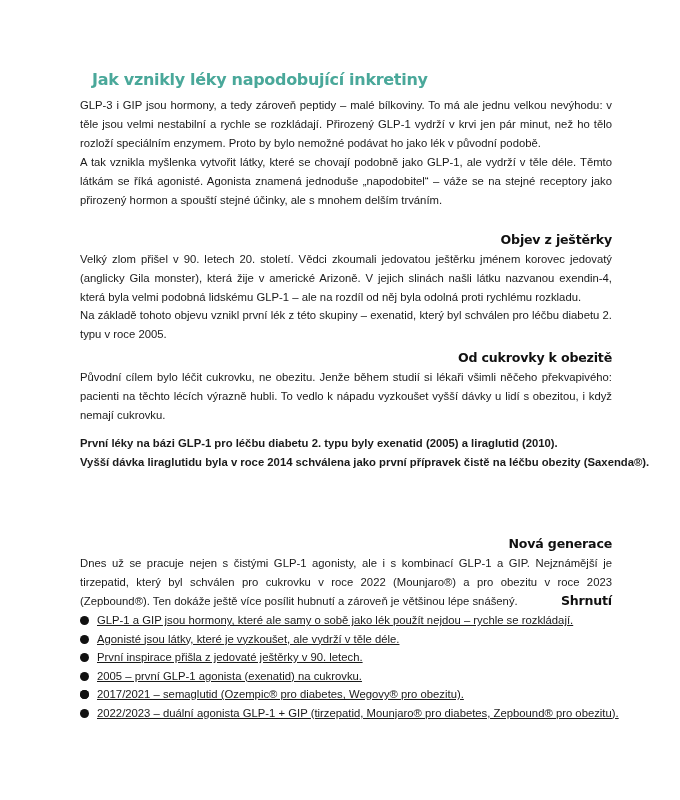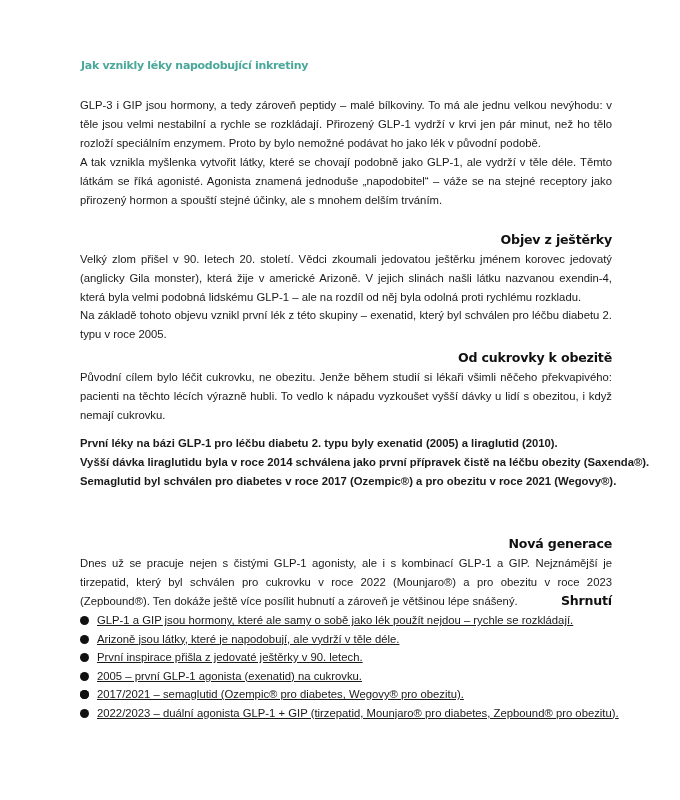--- a/index.html
+++ b/index.html
@@ -1,17 +1,17 @@
 <!DOCTYPE html>
 <html><head>
 <meta charset="utf-8">
 <style>
   html, body { margin:0; padding:0; background:#ffffff; }
   body { width:680px; height:800px; position:relative; overflow:hidden; font-family:"Liberation Sans", sans-serif; color:#1a1a1a; }
-  h1 { position:absolute; left:80px; top:58px; margin:1px; font-family:"DejaVu Sans", sans-serif; font-weight:bold; font-size:11px; color:#4aa89a; letter-spacing:-0.3px; white-space:nowrap; }
+  h1 { position:absolute; left:80px; top:58px; margin:12px; font-family:"DejaVu Sans", sans-serif; font-weight:bold; font-size:16px; color:#4aa89a; letter-spacing:-0.3px; white-space:nowrap; }
   p { margin:0; font-size:11.3px; line-height:18.8px; text-align:justify; }
   .block { position:absolute; left:80px; width:532px; }
   h2 { margin:0 0 1px 0; font-family:"DejaVu Sans", sans-serif; font-weight:bold; font-size:12.6px; line-height:18px; color:#111; letter-spacing:-0.2px;text-align:right; }
   ul { list-style:none; margin:0; padding:0;text-decoration:underline; }
   li { position:relative; padding-left:17px; font-size:11.3px; line-height:18.5px; white-space:nowrap; }
   li .bullet { position:absolute; left:0; top:5px; width:9px; height:9px; border-radius:50%; background:#111; }
   .pagenum { position:absolute; left:603px; top:755px; font-family:"Liberation Serif", serif; font-size:11px; color:#222;margin-top:42px; }
 </style>
 </head>
 <body>
@@ -33,33 +33,32 @@
 </div>
 
 <div class="block" style="top:349px;">
   <h2>Od cukrovky k obezitě</h2>
   <p>Původní cílem bylo léčit cukrovku, ne obezitu. Jenže během studií si lékaři všimli něčeho překvapivého: pacienti na těchto lécích výrazně hubli. To vedlo k nápadu vyzkoušet vyšší dávky u lidí s obezitou, i když nemají cukrovku.</p>
 </div>
 
 <div class="block" style="top:434px;font-weight:bold;">
   <p style="white-space:nowrap">První léky na bázi GLP-1 pro léčbu diabetu 2. typu byly exenatid (2005) a liraglutid (2010).</p>
   <p style="white-space:nowrap">Vyšší dávka liraglutidu byla v roce 2014 schválena jako první přípravek čistě na léčbu obezity (Saxenda®).</p>
-  <p style="white-space:nowrap">Semaglutid byl schválen pro diabetes v roce 2017 (Ozempic®) a pro obezitu v roce 2021 (Wegovy®).</p>
 </div>
 
 <div class="block" style="top:503px;margin-top:32px;">
   <h2>Nová generace</h2>
   <p>Dnes už se pracuje nejen s čistými GLP-1 agonisty, ale i s kombinací GLP-1 a GIP. Nejznámější je tirzepatid, který byl schválen pro cukrovku v roce 2022 (Mounjaro®) a pro obezitu v roce 2023 (Zepbound®). Ten dokáže ještě více posílit hubnutí a zároveň je většinou lépe snášený.</p>
 </div>
 
 <div class="block" style="top:592px;">
   <h2>Shrnutí</h2>
   <ul>
     <li><span class="bullet"></span><span>GLP-1 a GIP jsou hormony, které ale samy o sobě jako lék použít nejdou – rychle se rozkládají.</span></li>
-    <li><span class="bullet"></span><span>Arizoně jsou látky, které je napodobují, ale vydrží v těle déle.</span></li>
+    <li><span class="bullet"></span><span>Agonisté jsou látky, které je vyzkoušet, ale vydrží v těle déle.</span></li>
     <li><span class="bullet"></span><span>První inspirace přišla z jedovaté ještěrky v 90. letech.</span></li>
     <li><span class="bullet"></span><span>2005 – první GLP-1 agonista (exenatid) na cukrovku.</span></li>
     <li><span class="bullet"></span></li>
     <li><span class="bullet"></span><span>2017/2021 – semaglutid (Ozempic® pro diabetes, Wegovy® pro obezitu).</span></li>
     <li><span class="bullet"></span><span>2022/2023 – duální agonista GLP-1 + GIP (tirzepatid, Mounjaro® pro diabetes, Zepbound® pro obezitu).</span></li>
   </ul>
 </div>
 
 <div class="pagenum">15</div>
 

